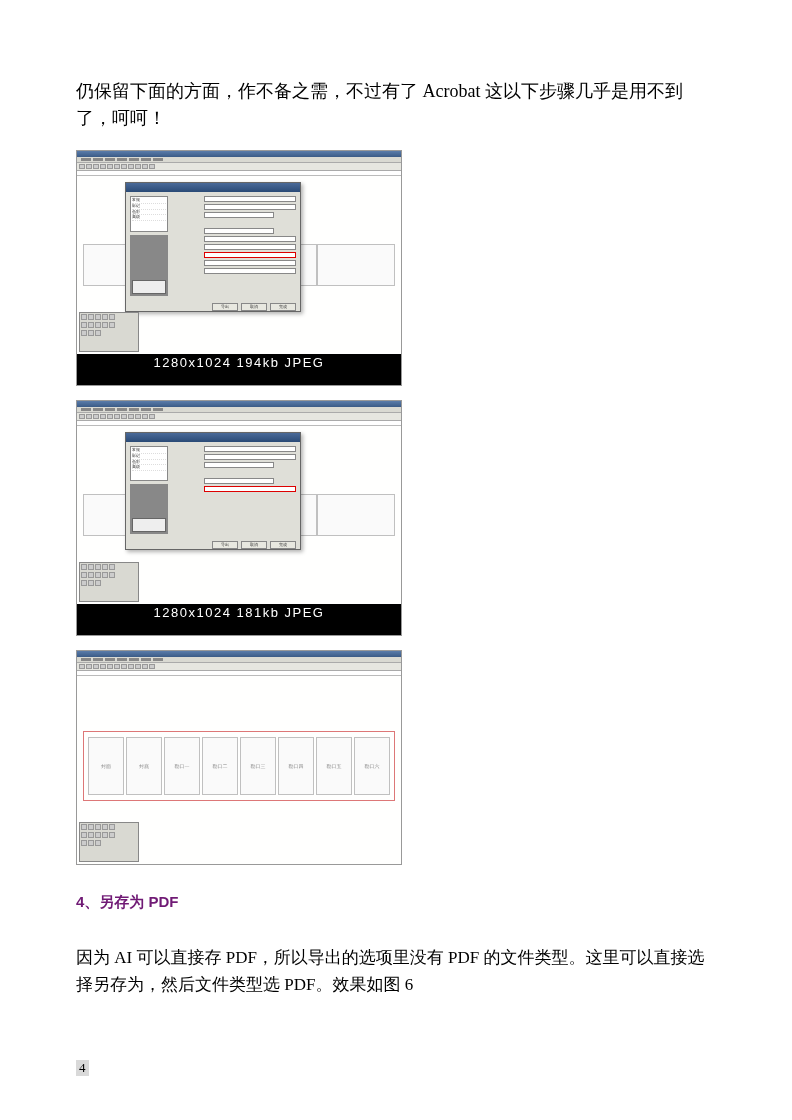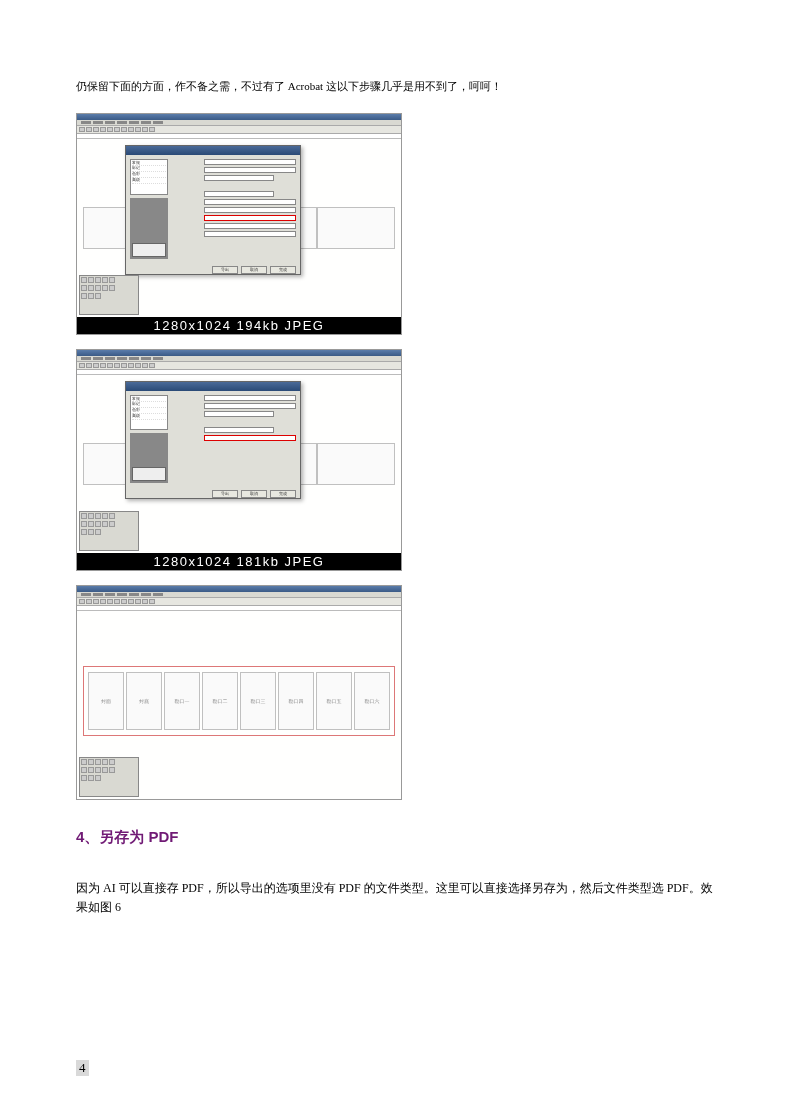--- a/index.html
+++ b/index.html
@@ -7,21 +7,21 @@
       width: 792px;
       height: 1120px;
       background: #fff;
       font-family: "SimSun", "Microsoft YaHei", serif;
       position: relative;
     }
     .content {
       padding: 78px 76px 40px 76px;
     }
     .intro-para {
-      font-size: 11px;
+      font-size: 18px;
       color: #000;
       line-height: 1.5;
       margin-bottom: 18px;
     }
     .screenshot-wrap {
       margin-bottom: 14px;
     }
     .screenshot {
       width: 326px;
       background: #e8e8e8;
@@ -182,21 +182,21 @@
     }
     .ss-palette-row {
       display:flex;
       gap:1px;
       padding:1px;
     }
     .ss-palette-row span {
       width:6px;height:6px;background:#ccc;border:1px solid #999;
     }
     .ss-caption-band {
-      height: 17px;
+      height: 31px;
       background: #000;
       color: #fff;
       font-family: "Arial", sans-serif;
       font-size: 13px;
       letter-spacing: 1.5px;
       text-align: center;
       line-height: 17px;
     }
     .ss-canvas-full {
       height: 188px;
@@ -225,21 +225,21 @@
     }
     .section-heading {
       color: #701a75;
       font-weight: bold;
       font-size: 15px;
       margin-top: 28px;
       margin-bottom: 32px;
       font-family: "SimSun","SimHei", sans-serif;
     }
     .body-para {
-      font-size: 12px;
+      font-size: 17px;
       color: #000;
       line-height: 1.6;
     }
     .page-number {
       position: absolute;
       bottom: 44px;
       left: 76px;
       font-size: 13px;
       color: #000;
       background: #d9d9d9;

